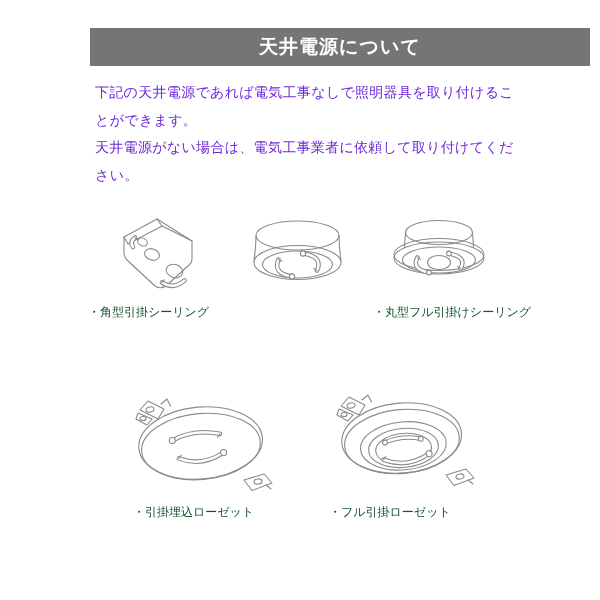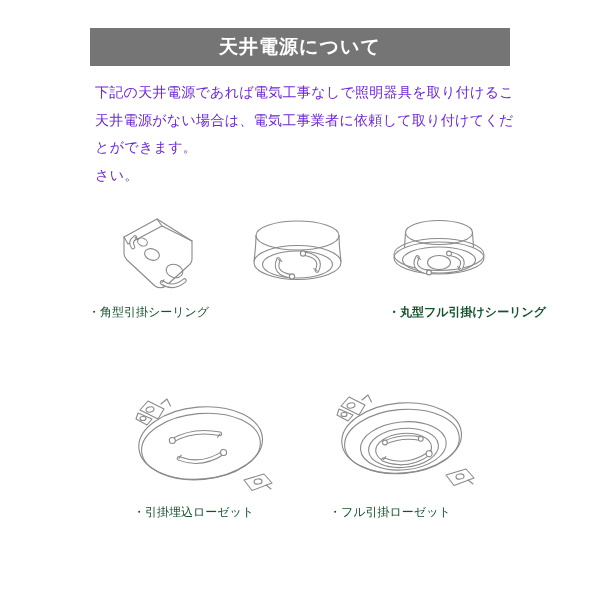--- a/index.html
+++ b/index.html
@@ -2,21 +2,21 @@
 <html><head>
 <meta charset="utf-8">
 <style>
   * { margin:0; padding:0; box-sizing:border-box; }
   html,body { background:#ffffff; }
   .page {
     position:relative; width:600px; height:600px; background:#ffffff;
     font-family:"Liberation Sans","DejaVu Sans",sans-serif; overflow:hidden;
   }
   .banner {
-    position:absolute; left:90px; top:28px; width:420px; height:38px;
+    position:absolute; left:90px; top:28px; width:500px; height:38px;
     background:#757575; display:flex; align-items:center; justify-content:center;
   }
   .banner span {
     color:#ffffff; font-size:19px; font-weight:bold; letter-spacing:1px;
   }
   .intro {
     position:absolute; left:95px; top:79px; width:424px;
     color:#6d28d9; font-size:14px; line-height:27.5px; letter-spacing:0.3px;
   }
   .fig { position:absolute; }
@@ -27,42 +27,42 @@
   .fig .wfill { fill:#ffffff; }
   .fig .slot-out { stroke-width:4.6; }
   .fig .slot-in  { stroke:#ffffff; stroke-width:2.5; }
   .fig .bulge { fill:#ffffff; }
   .lbl {
     position:absolute; color:#14532d; font-size:12px; letter-spacing:0px;
     white-space:nowrap;
   }
   .lbl1 { left:88px;  top:304px; }
   .lbl2 { left:230px; top:304px; }
-  .lbl3 { left:388px; top:304px;font-weight:bold; }
+  .lbl3 { left:373px; top:304px; }
   .lbl4 { left:133px; top:504px;text-align:center; }
   .lbl5 { left:329px; top:504px;text-align:center; }
   .fig1 { left:116px; top:209px; }
   .fig2 { left:247px; top:215px; }
   .fig3 { left:391px; top:216px; }
   .fig4 { left:128px; top:397px; }
   .fig5 { left:328px; top:394px; }
 </style>
 </head>
 <body>
 
 <div class="page">
 
   <div class="banner">
     <span>天井電源について</span>
   </div>
 
   <div class="intro">
     <div>下記の天井電源であれば電気工事なしで照明器具を取り付けるこ</div>
+    <div>とができます。</div>
     <div>天井電源がない場合は、電気工事業者に依頼して取り付けてくだ</div>
-    <div>とができます。</div>
     <div>さい。</div>
   </div>
 
   <svg class="fig fig1" width="86" height="92" viewBox="0 0 86 92">
     <path class="wfill" d="M8,28 L41,10 L76,32 L76,50 Q76,54 72,57 L51,76 Q45,81 39,77 L11,51 Q8,48 8,44 Z"></path>
     <polyline points="8,28 12,35 46,17 41,10"></polyline>
     <path d="M46,17 L76,32"></path>
     <path class="slot-out" d="M17,38 Q13.5,32.5 19,28.5"></path>
     <path class="slot-in" d="M17,38 Q13.5,32.5 19,28.5"></path>
     <path d="M19,28.5 L22,30.5"></path>

